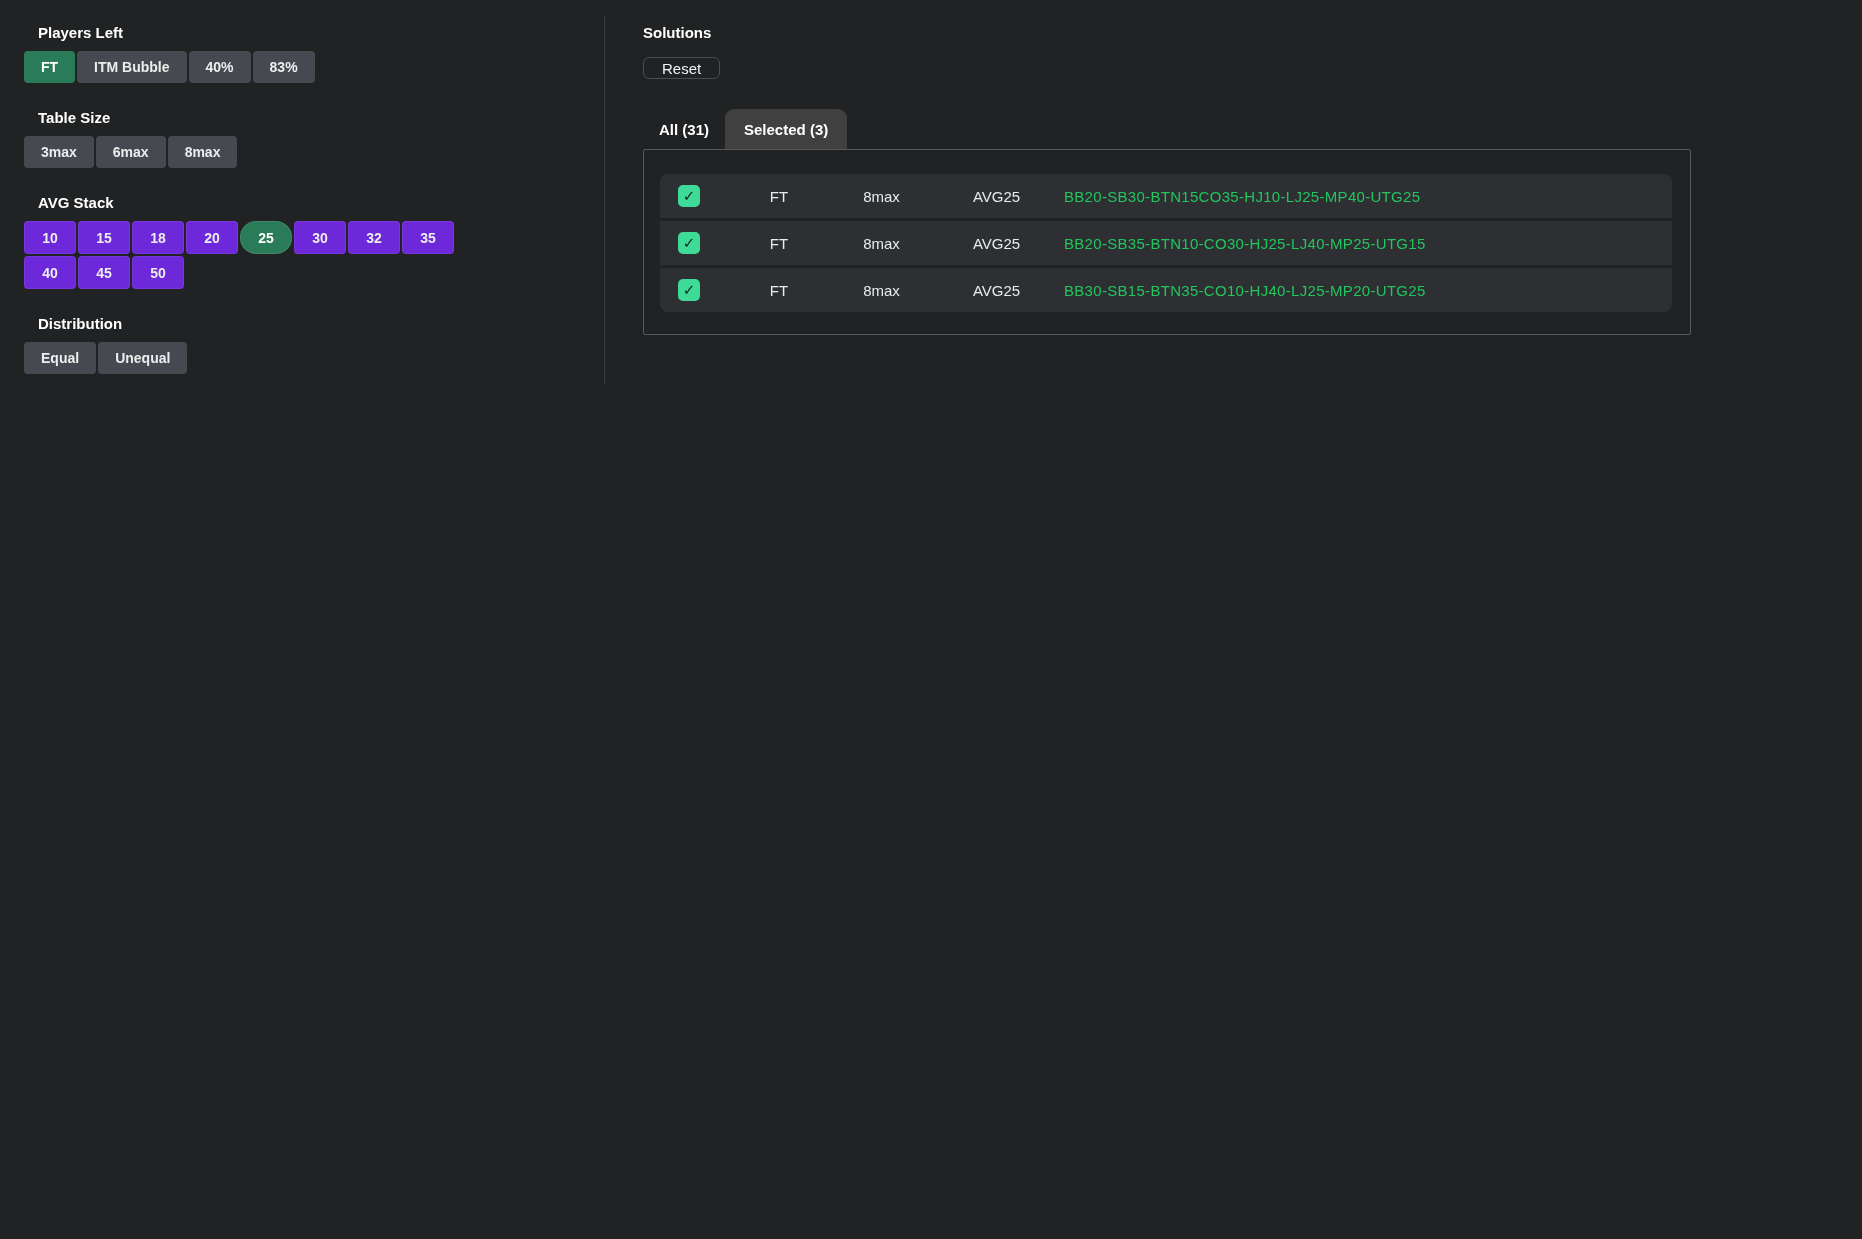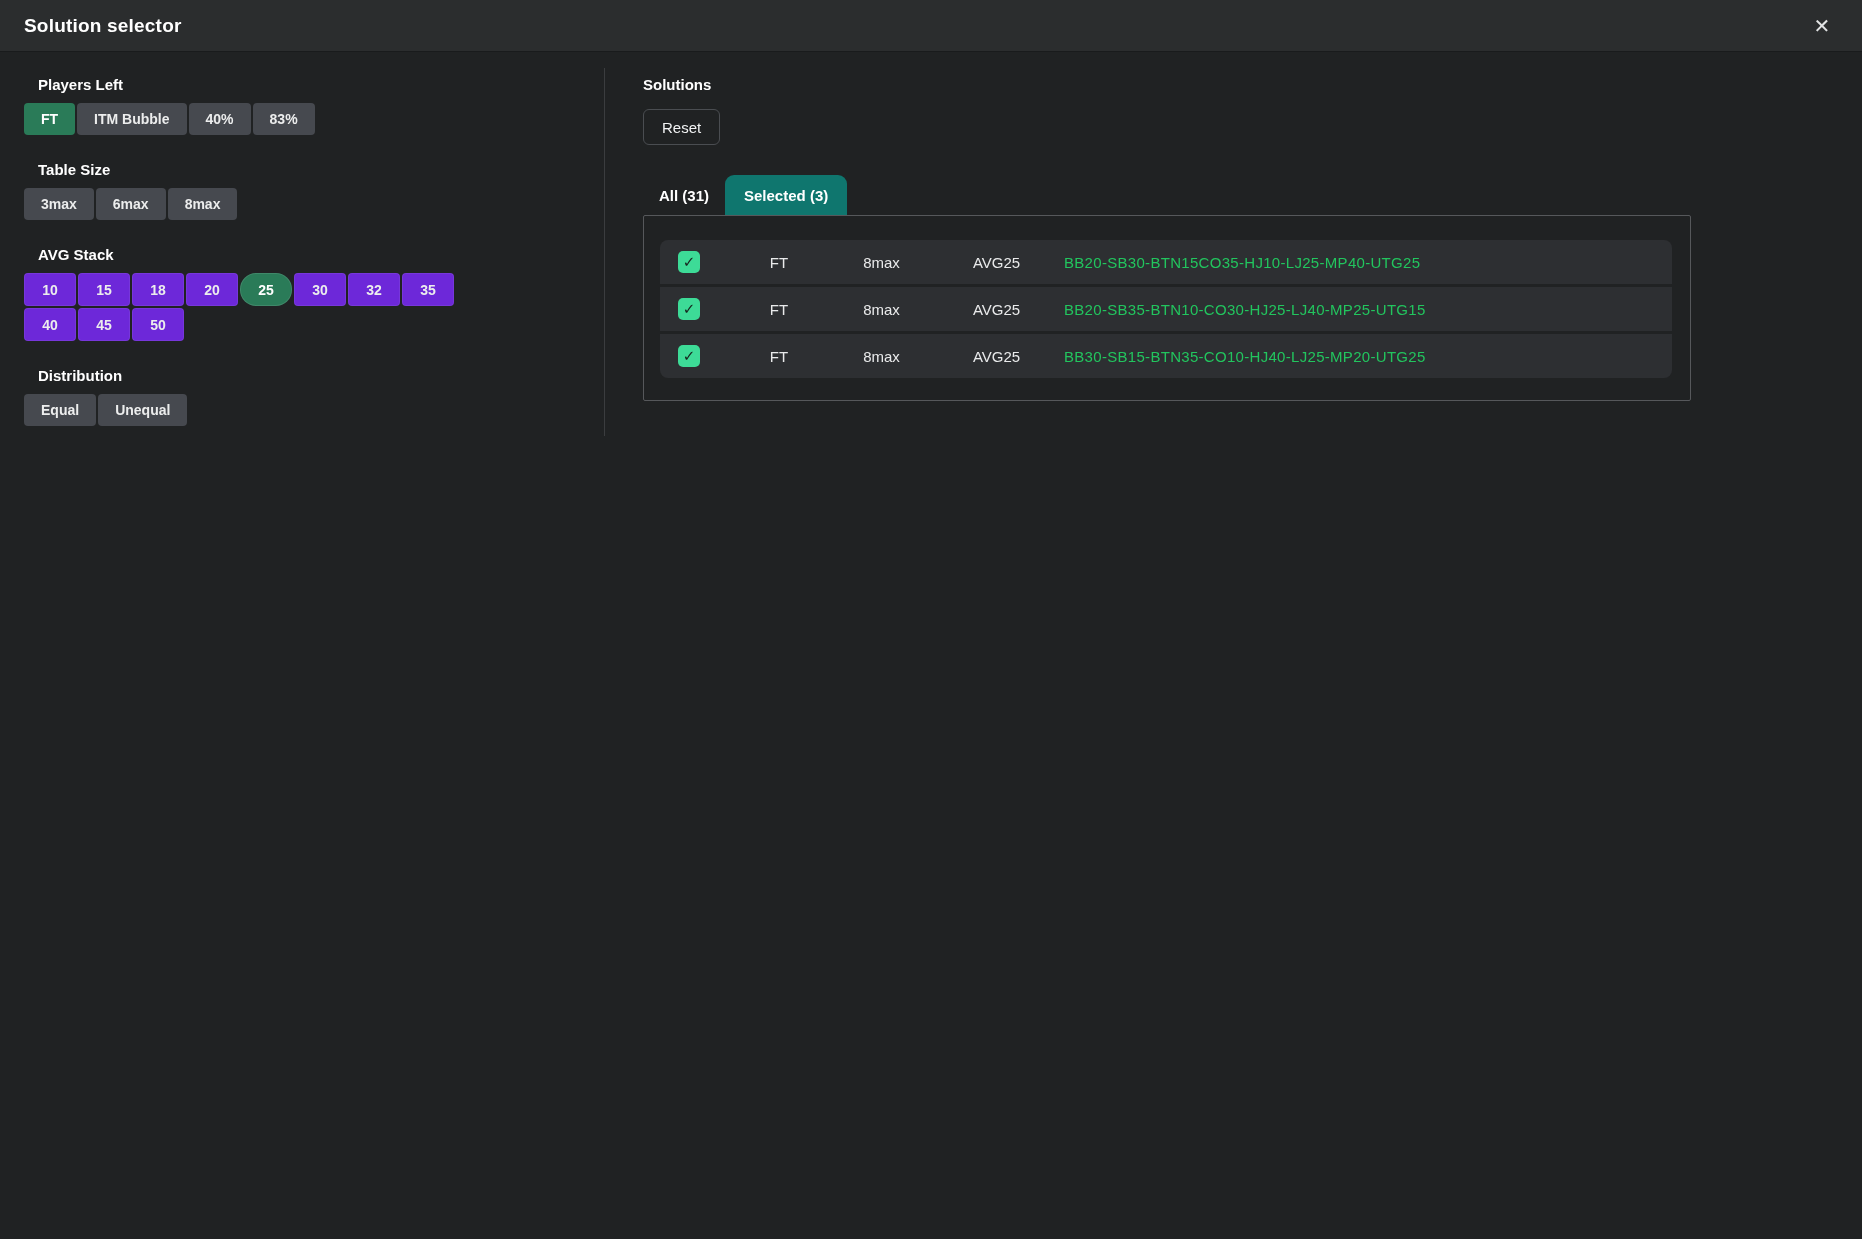--- a/index.html
+++ b/index.html
@@ -62,39 +62,39 @@
   .avg-row .btn {
     width: 52px; padding: 0; height: 33px; margin: 0 2px 2px 0;
     border: 1px solid rgba(255,255,255,0.07);
     background: #6d28d9;
   }
   .avg-row .btn.selected { background: #2a7b58; border-color: rgba(255,255,255,0.10); border-radius: 16px; }
 
   
   .solutions-label { font-size: 15px; font-weight: 700; color: #ffffff; margin: 8px 0 16px 0; }
   .reset-btn {
-    height: 36px; padding: 0 18px;
+    height: 22px; padding: 0 18px;
     background: transparent;
     border: 1px solid #4a4d51;
     border-radius: 6px;
     color: #f2f3f4; font-size: 15px; font-weight: 400;
     font-family: "Liberation Sans", sans-serif;
     cursor: pointer;
     display: inline-flex; align-items: center; justify-content: center;
   }
 
   .tabs { display: flex; align-items: flex-end; margin-top: 30px; height: 40px; }
   .tab {
     height: 40px; display: flex; align-items: center;
     padding: 0 16px;
     font-size: 15px; font-weight: 700; color: #ffffff;
     cursor: pointer; user-select: none;
   }
   .tab.active {
-    background: #0f766e;
+    background: #404040;
     border-radius: 9px 9px 0 0;
     padding: 0 19px;
   }
 
   .solutions-box {
     width: 1048px;
     border: 1px solid #56585b;
     border-radius: 2px;
     padding: 24px 18px 22px 16px;
   }
@@ -119,24 +119,20 @@
     cursor: pointer;
   }
   .cell { font-size: 15px; color: #e9eaeb; text-align: center; font-weight: 400; }
   .cell-name { font-size: 15px; color: #22c55e; text-align: left; letter-spacing: .3px; }
 </style>
 </head>
 <body>
 
 <div class="app">
 
-  <div class="header">
-    <div class="header-title">Solution selector</div>
-    <div class="close-btn">✕</div>
-  </div>
 
   <div class="body">
 
     <div class="left-panel">
 
       <div class="section-label">Players Left</div>
       <div class="btn-row">
         <button class="btn selected">FT</button>
         <button class="btn">ITM Bubble</button>
         <button class="btn">40%</button>

